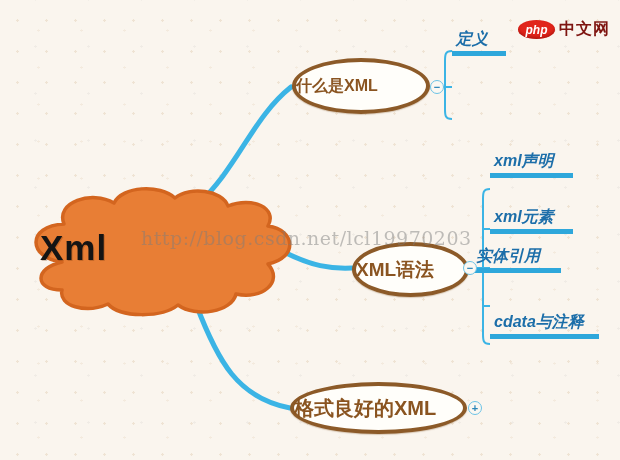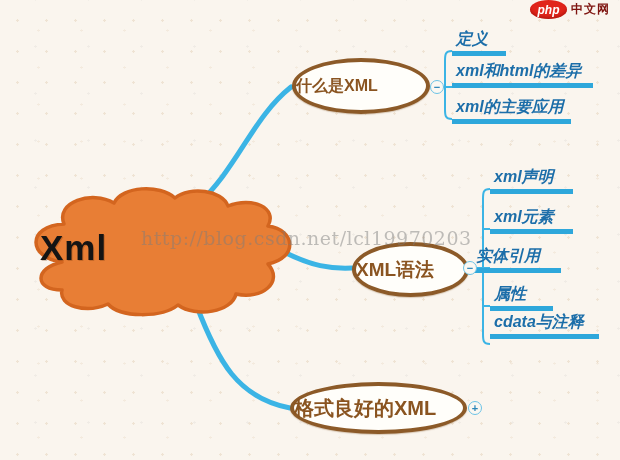--- a/index.html
+++ b/index.html
@@ -60,45 +60,45 @@
     font-size: 16px; line-height: 18px;
     padding: 0 2px 3px 4px;
     border-bottom: 5px solid #2ea7db;
     white-space: nowrap;
   }
   
   .leaf.b1c0 { left: 452px; top: 30px;  width: 54px; }
   .leaf.b1c1 { left: 452px; top: 62px;  width: 141px; }
   .leaf.b1c2 { left: 452px; top: 98px;  width: 119px; }
   
-  .leaf.b2c0 { left: 490px; top: 168px; width: 83px; }
+  .leaf.b2c0 { left: 490px; top: 152px; width: 83px; }
   .leaf.b2c1 { left: 490px; top: 208px; width: 83px; }
   .leaf.b2c2 { left: 472px; top: 247px; width: 89px; }
   .leaf.b2c3 { left: 490px; top: 285px; width: 63px; }
   .leaf.b2c4 { left: 490px; top: 313px; width: 109px; }
 
   
   .watermark {
     position: absolute; left: 128px; top: 227px; z-index: 6;
     font-family: "DejaVu Serif", serif;
     font-size: 19px; color: #7d7d7d; opacity: 0.48;
     letter-spacing: 0.5px; white-space: nowrap; margin-left: 13px;
   }
 
   
-  .logo { position: absolute; top: 0; right: 10px; z-index: 5;
+  .logo { position: absolute; top: 19px; right: 10px; z-index: 5;
           display: flex; align-items: center; gap: 4px; }
   .logo-badge {
     width: 37px; height: 19px; border-radius: 50%;
     background: #e1251b;
     color: #fff; font-size: 12px; font-weight: bold; font-style: italic;
     display: flex; align-items: center; justify-content: center;
     box-shadow: inset 0 -2px 3px rgba(120,0,0,0.4);
   }
-  .logo-text { color: #7e1410; font-size: 12px; font-weight: bold; letter-spacing: 1px; }
+  .logo-text { color: #7e1410; font-size: 16px; font-weight: bold; letter-spacing: 1px; }
 </style>
 </head>
 <body>
 
 <div class="canvas">
 
   <svg class="links" width="620" height="460" viewBox="0 0 620 460">
 
     <path d="M 196 206 C 238 168, 252 118, 291 87" fill="none" stroke="#3bb4e5" stroke-width="5" stroke-linecap="round"></path>
     <path d="M 284 252 C 312 266, 330 269, 352 268" fill="none" stroke="#3bb4e5" stroke-width="5" stroke-linecap="round"></path>
@@ -136,27 +136,24 @@
   </div>
   <div class="enode n3">
     <span>格式良好的XML</span>
   </div>
 
   <div class="toggle t1">−</div>
   <div class="toggle t2">−</div>
   <div class="toggle t3">+</div>
 
   <div class="leaf b1c0">定义</div>
-  <div class="leaf b1c1">xml和html的差异</div>
-  <div class="leaf b1c2">xml的主要应用</div>
 
   <div class="leaf b2c0">xml声明</div>
   <div class="leaf b2c1">xml元素</div>
   <div class="leaf b2c2">实体引用</div>
-  <div class="leaf b2c3">属性</div>
   <div class="leaf b2c4">cdata与注释</div>
 
   <div class="watermark">http://blog.csdn.net/lcl19970203</div>
 
   <div class="logo">
     <span class="logo-badge">php</span>
     <span class="logo-text">中文网</span>
   </div>
 
 </div>

